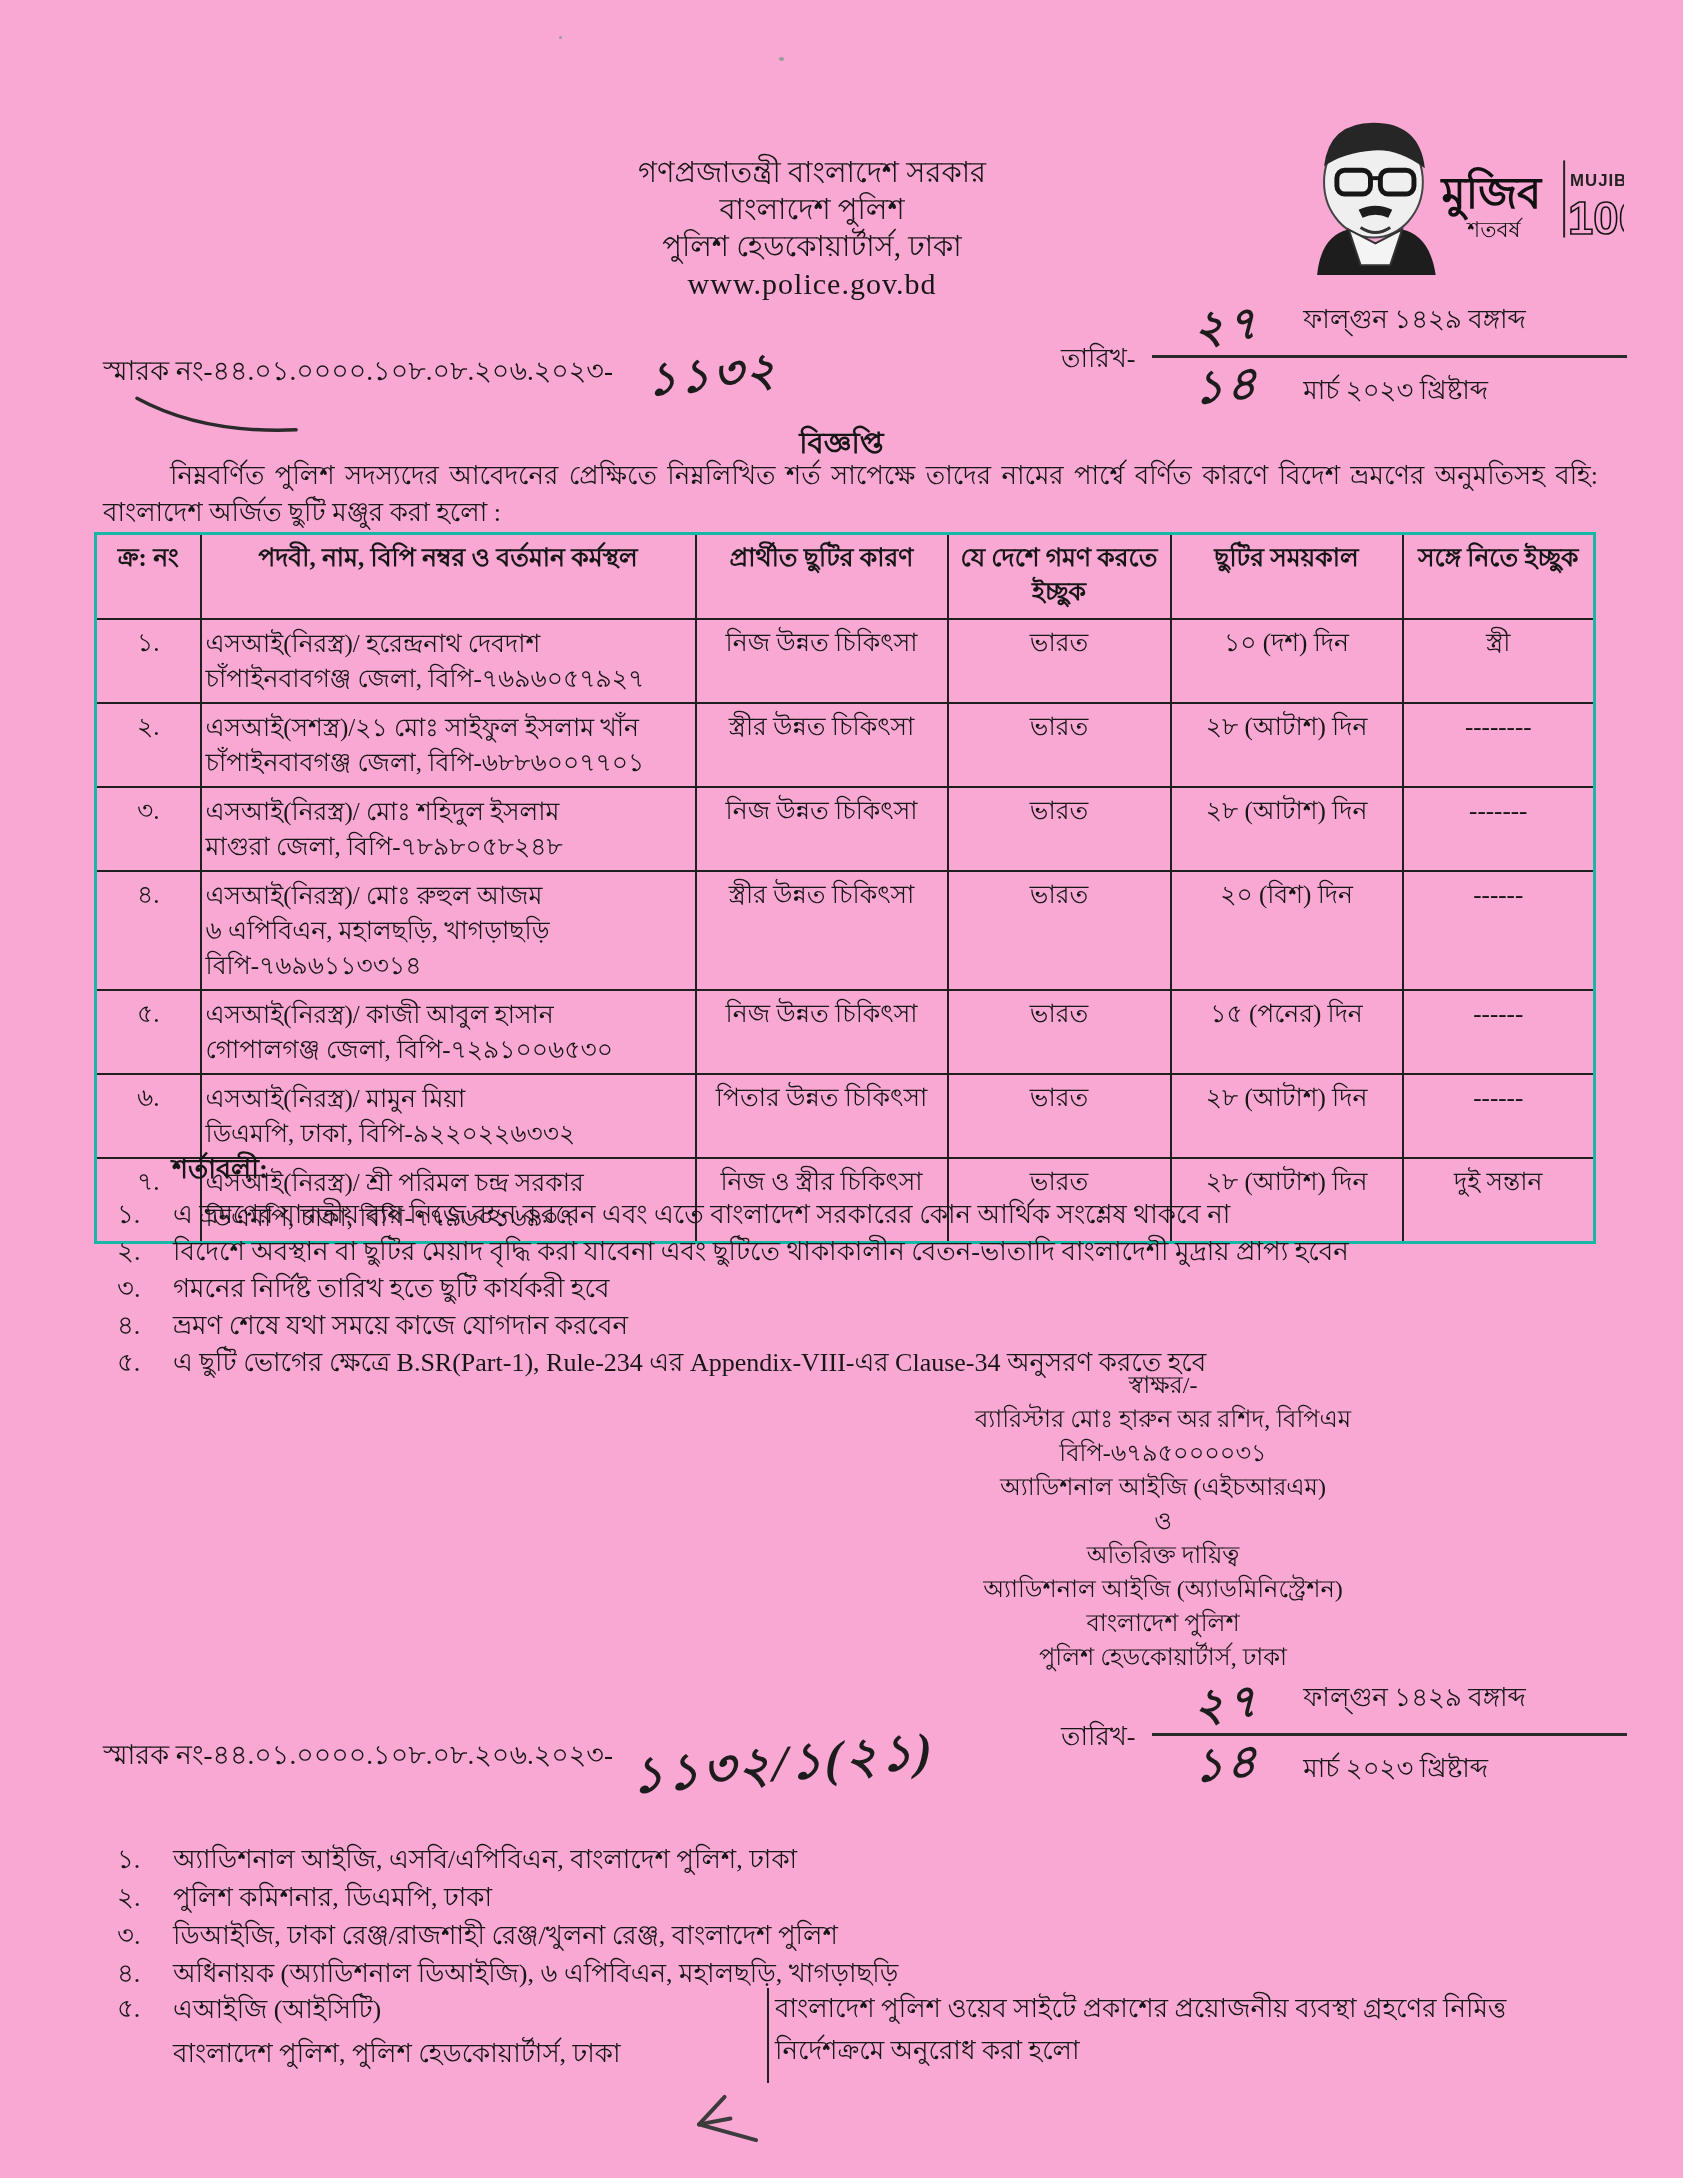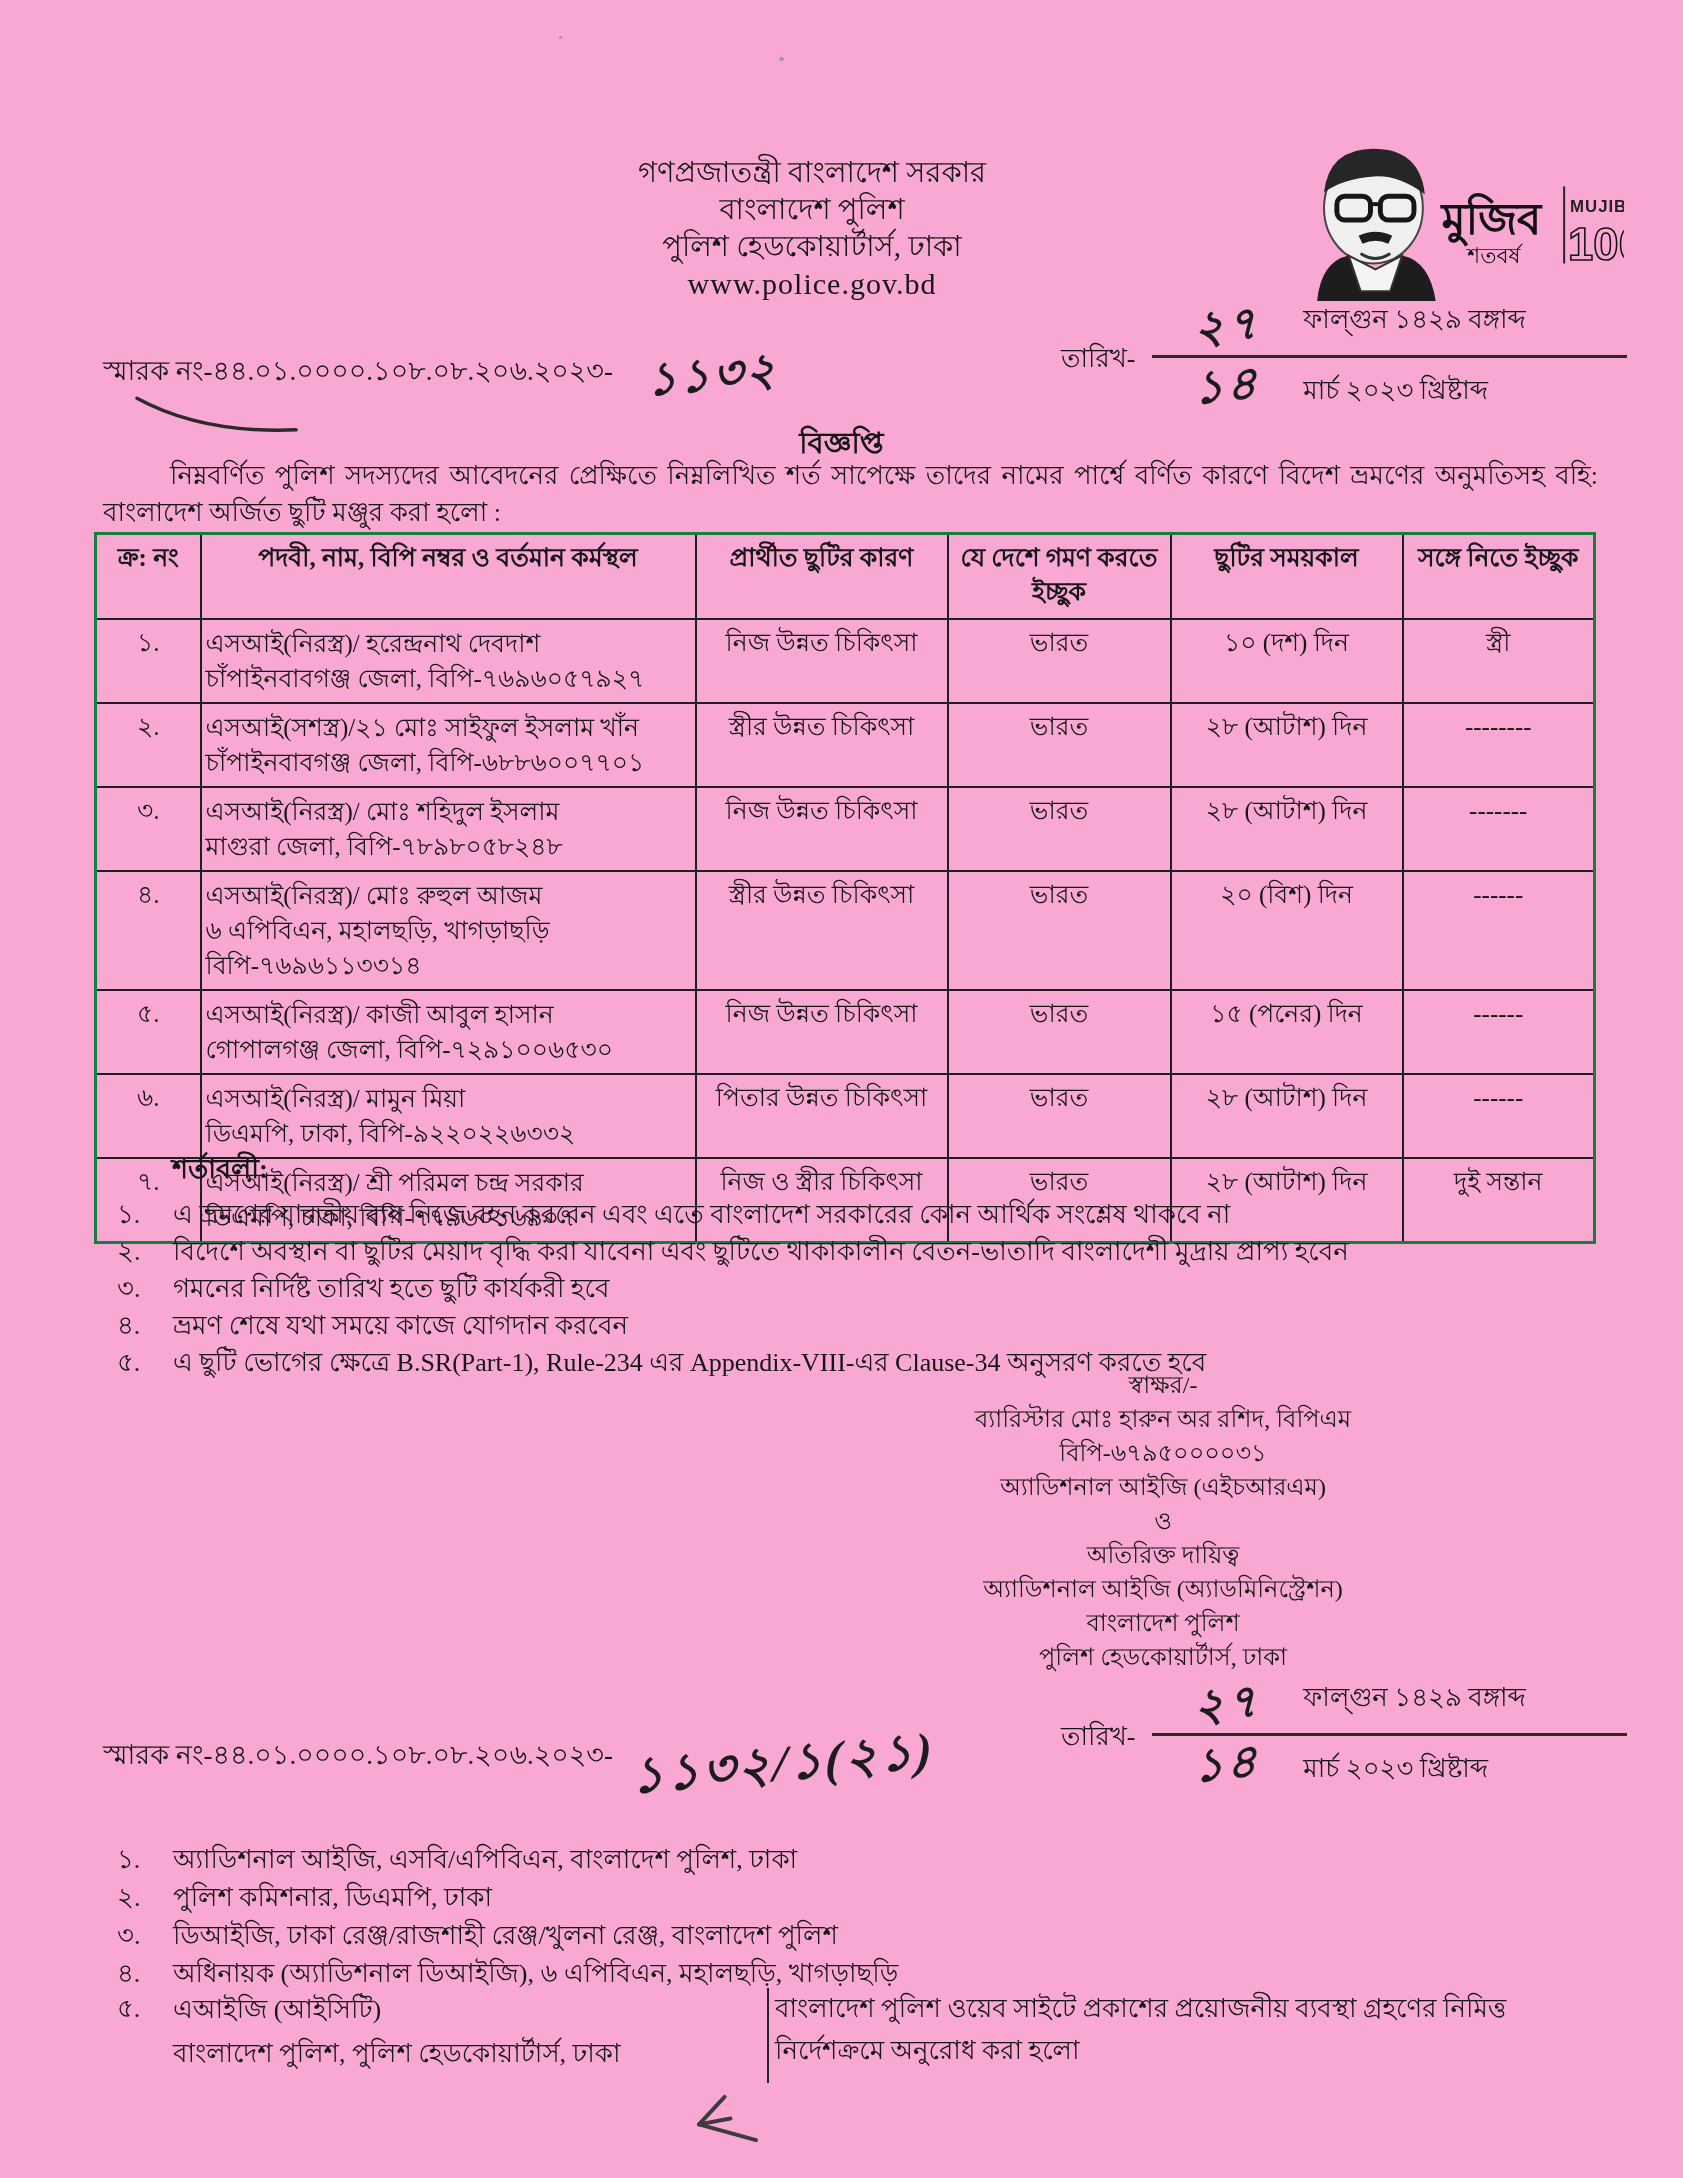--- a/index.html
+++ b/index.html
@@ -7,21 +7,21 @@
   .page { position:relative; width:1683px; height:2178px; background:#f9a8d4; margin:0 auto;
           color:#161616; overflow:hidden; }
 
   .abs { position:absolute; }
 
   
   .letterhead { top:154px; left:0; width:1624px; text-align:center; font-size:29px; line-height:37px; }
   .letterhead .website { font-size:30px; letter-spacing:1px; }
 
   
-  .logo { top:135px; left:1279px; width:345px; height:166px;text-align:center; }
+  .logo { top:109px; left:1279px; width:345px; height:166px;text-align:center; }
 
   
   .memo-line { font-size:27px; white-space:nowrap; }
   .memo1 { top:339px; left:103px; }
   .memo2 { top:1725px; left:103px; }
   .hw { display:inline-block; font-style:italic; font-weight:bold; color:#1c1c1c;
         transform:rotate(-5deg) skewX(-6deg); letter-spacing:3px; }
   .hw-memo1 { font-size:46px; margin-left:34px; vertical-align:-10px; position:relative; }
   .hw-memo2 { font-size:50px; margin-left:18px; vertical-align:-16px; }
   .hw-tail { position:absolute; left:30px; bottom:-30px; }
@@ -40,21 +40,21 @@
 
   
   .notice-title { top:420px; left:0; width:1683px; text-align:center; font-size:29px; font-weight:bold; }
   .notice-intro { top:457px; left:103px; width:1495px; font-size:26px; line-height:37px;
                   text-align:justify; text-indent:67px; }
 
   
   table.leave { position:absolute; top:532px; left:94px; width:1499px; border-collapse:collapse;
                 table-layout:fixed; font-size:25px; }
   table.leave th, table.leave td { border:2px solid #1f1f1f; vertical-align:top; padding:6px 4px; }
-  table.leave { border:3px solid #15803d; }
+  table.leave { border:3px solid #14b8a6; }
   table.leave th { font-weight:bold; text-align:center; line-height:34px; }
   td.c { text-align:center; line-height:34px; }
   td.name-cell { text-align:left; padding-left:16px; line-height:35px; }
 
   
   .cond-title { top:1148px; left:172px; font-size:27px; font-weight:bold; }
   .cond-list { top:1194px; left:117px; width:1455px; font-size:26px; }
   .cond-item { display:flex; height:37px; align-items:flex-start; }
   .num-col { width:56px; flex:none; }
 

